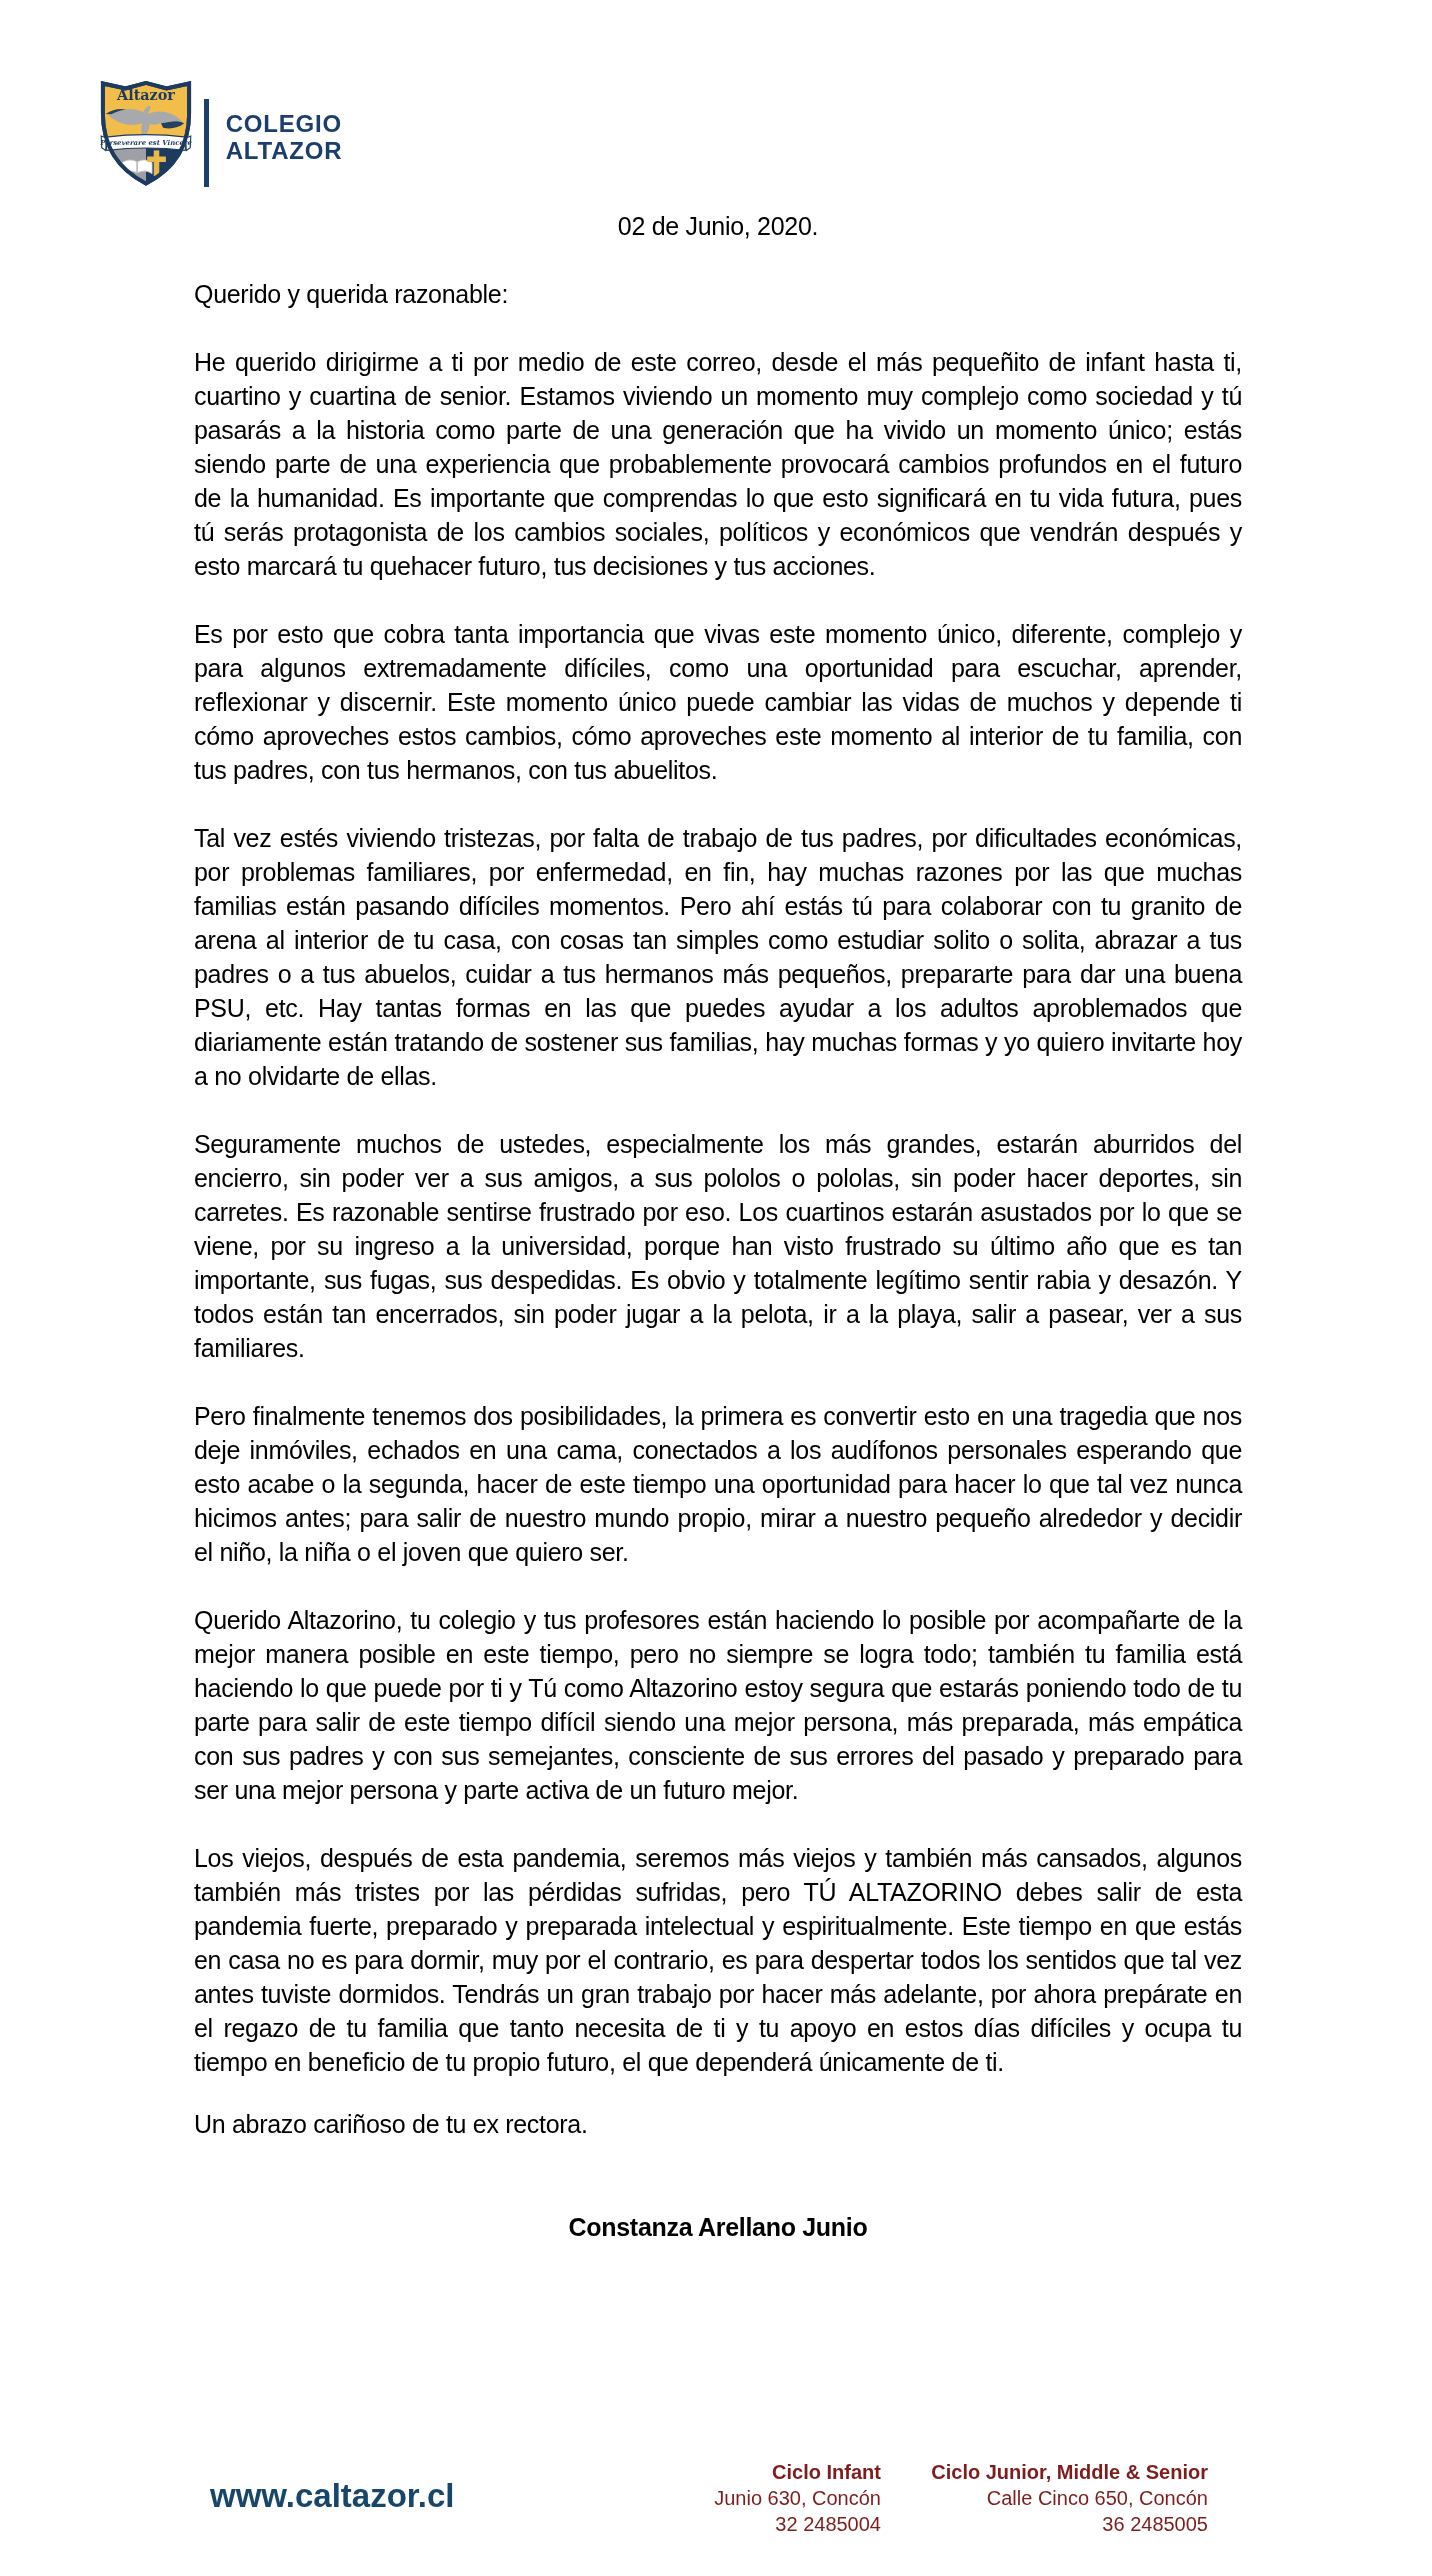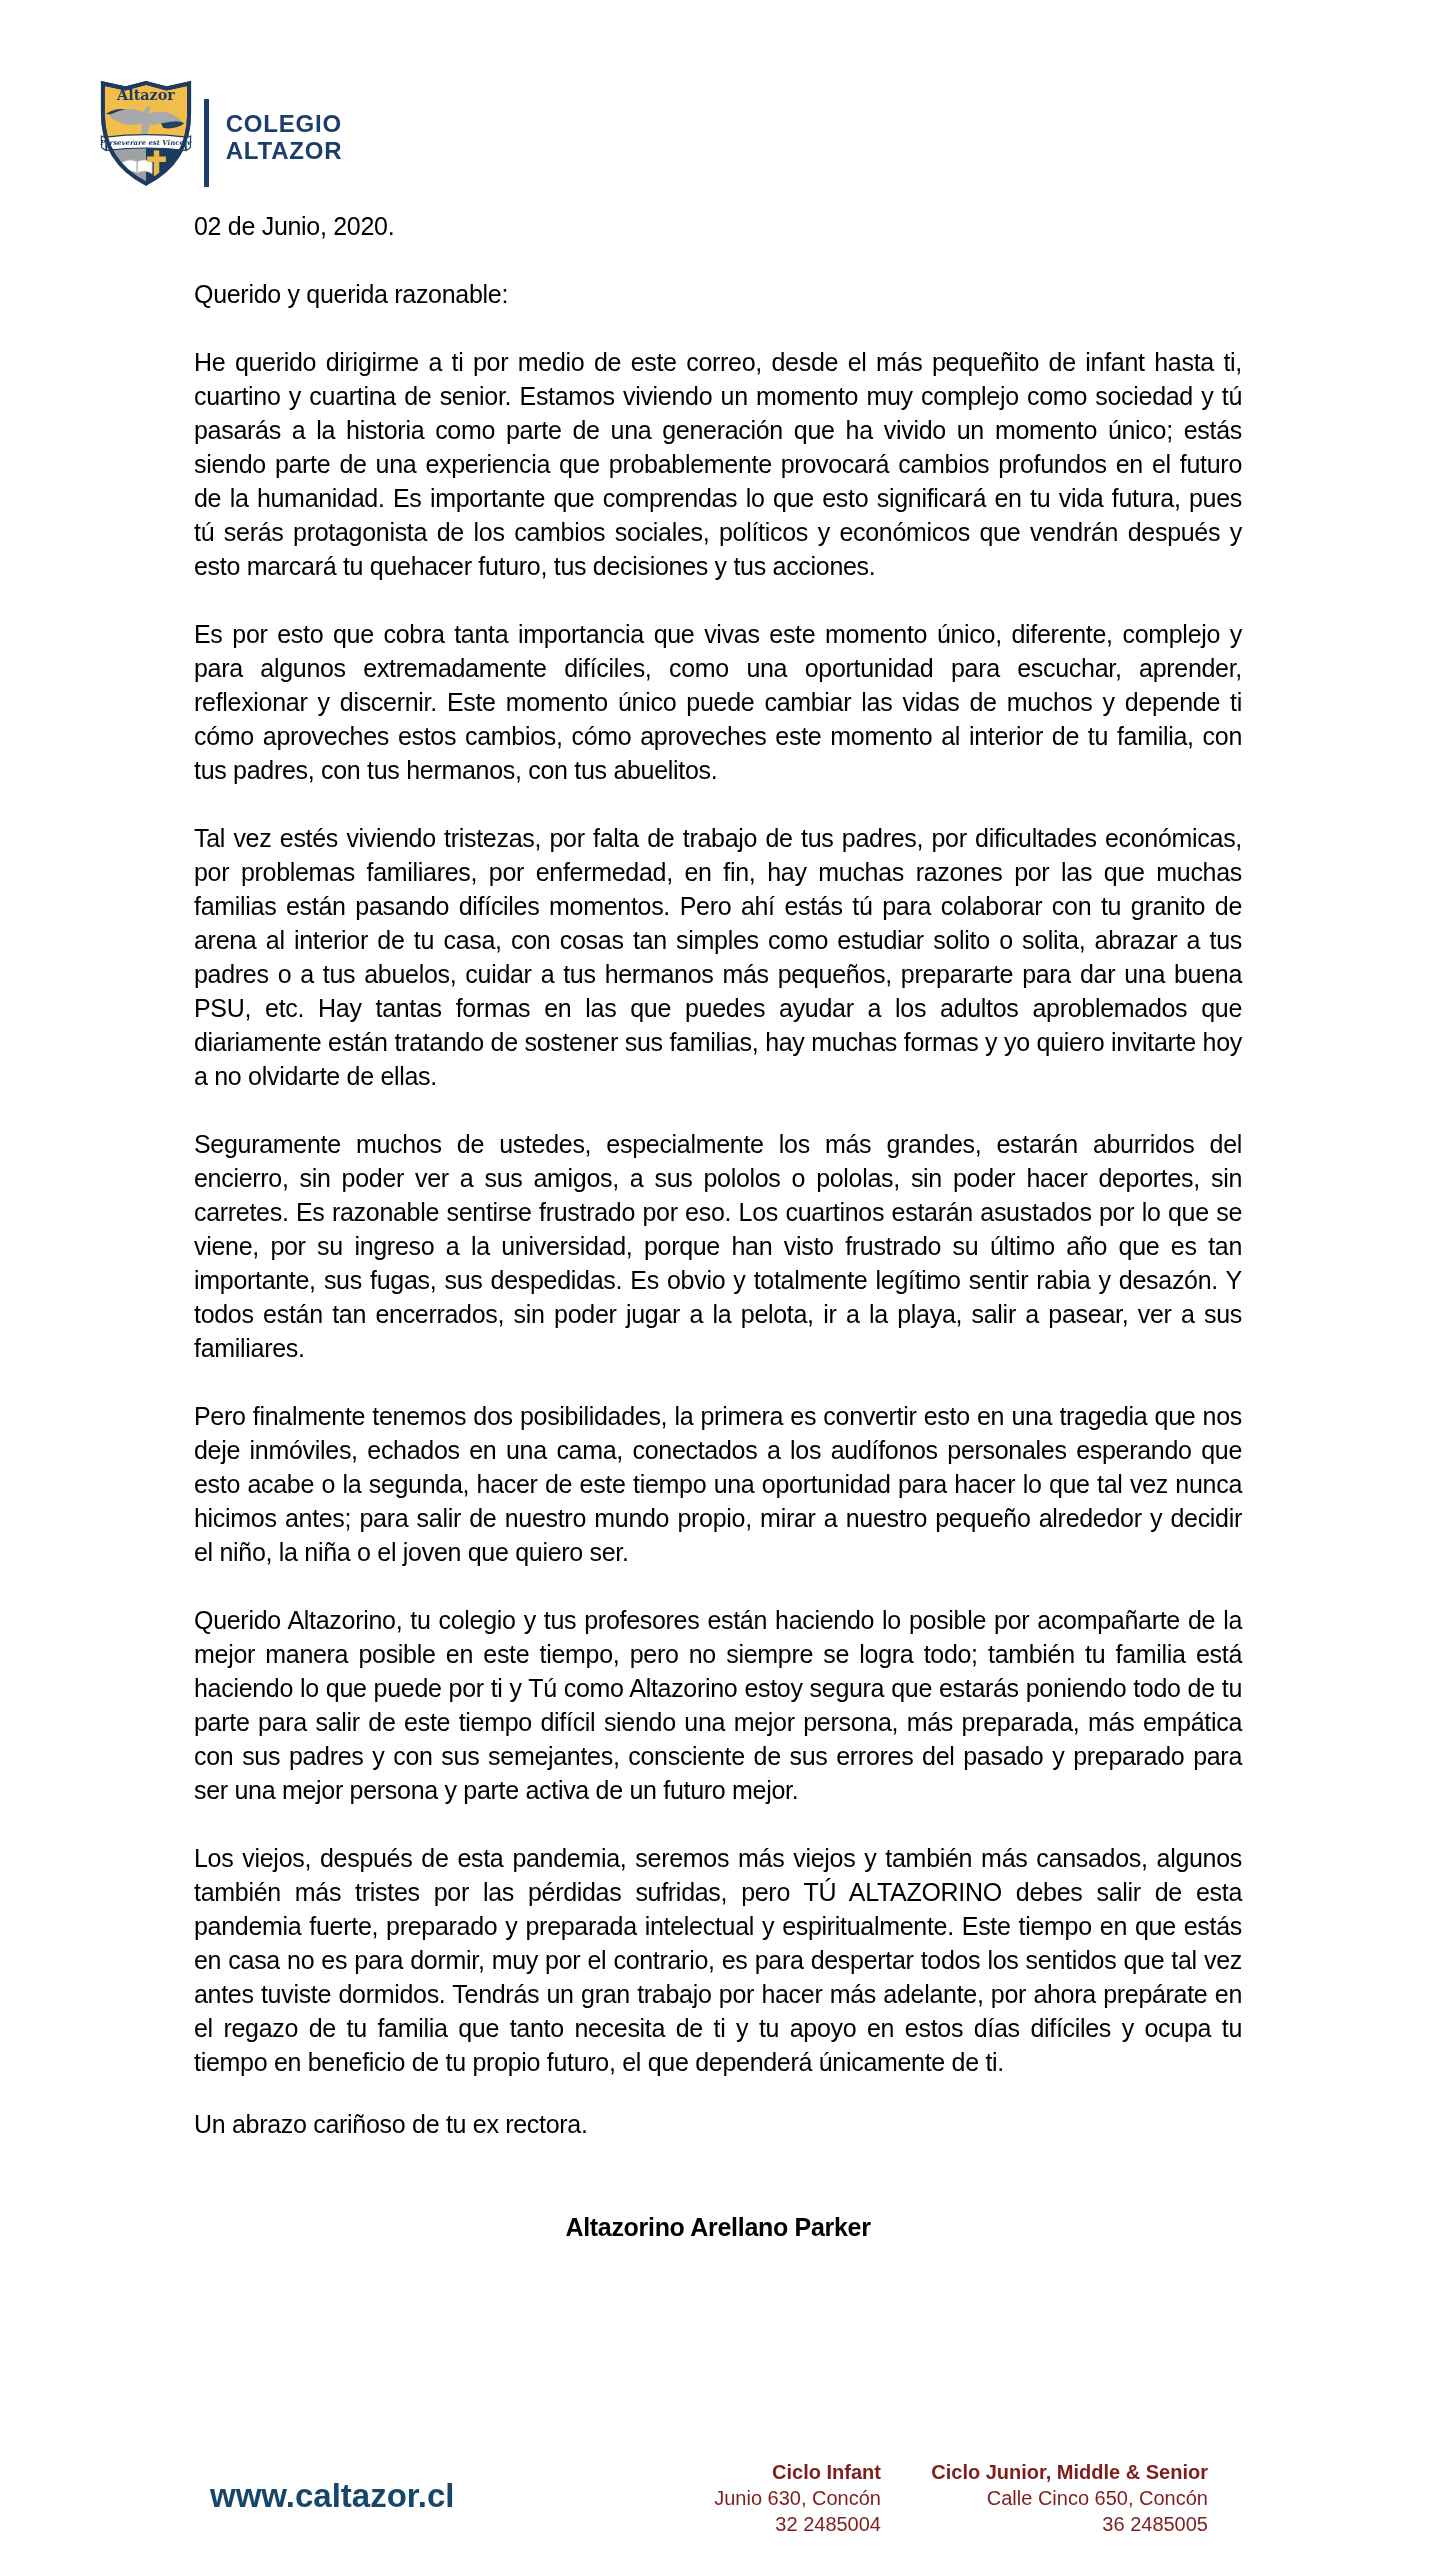--- a/index.html
+++ b/index.html
@@ -34,21 +34,21 @@
   
   .letter {
     position: absolute;
     left: 194px;
     top: 209px;
     width: 1048px;
     font-size: 25px;
     line-height: 34px;
     letter-spacing: -0.3px;
   }
-  .date { text-align: left; }
+  .date { text-align: center; }
   .greeting { margin-top: 34px; }
   p.para {
     margin: 34px 0 0 0;
     text-align: justify;
     text-justify: inter-word;
   }
   .closing { margin-top: 28px; }
   .signature {
     margin-top: 69px;
     text-align: center;
@@ -134,21 +134,21 @@
 
     <p class="para">He querido dirigirme a ti por medio de este correo, desde el más pequeñito de infant hasta ti, cuartino y cuartina de senior. Estamos viviendo un momento muy complejo como sociedad y tú pasarás a la historia como parte de una generación que ha vivido un momento único; estás siendo parte de una experiencia  que probablemente provocará cambios profundos en el futuro de la humanidad. Es importante que comprendas lo que esto significará en tu vida futura, pues tú serás protagonista de los cambios sociales, políticos y económicos  que vendrán después y esto marcará tu quehacer futuro, tus decisiones y tus acciones.</p>
     <p class="para">Es por esto que cobra tanta importancia que vivas este momento único, diferente, complejo y para algunos extremadamente difíciles, como una oportunidad para escuchar, aprender, reflexionar y discernir.  Este momento único puede cambiar las vidas de muchos y depende ti cómo aproveches estos cambios, cómo aproveches este momento al interior de tu familia, con tus padres, con tus hermanos, con tus abuelitos.</p>
     <p class="para">Tal vez estés  viviendo tristezas, por falta de trabajo de tus padres, por dificultades económicas, por problemas familiares, por enfermedad, en fin, hay muchas razones por las que muchas  familias están pasando difíciles momentos. Pero ahí estás tú para colaborar con tu granito de arena al interior de tu casa, con cosas tan simples como estudiar solito o solita, abrazar a tus padres o a tus abuelos,  cuidar a tus hermanos más pequeños, prepararte para dar una buena PSU, etc. Hay tantas formas en las que  puedes ayudar a los adultos aproblemados que diariamente están tratando de sostener sus familias, hay muchas formas y yo quiero invitarte hoy a no olvidarte de ellas.</p>
     <p class="para">Seguramente muchos de ustedes, especialmente los más grandes, estarán aburridos del encierro, sin poder ver a sus amigos, a sus pololos o pololas, sin poder hacer deportes, sin carretes. Es razonable sentirse frustrado por eso. Los cuartinos estarán asustados por lo que se viene,  por su ingreso a la universidad, porque han visto frustrado su último año que es tan importante, sus fugas, sus despedidas. Es obvio y  totalmente legítimo sentir rabia y desazón. Y todos están tan encerrados, sin poder jugar a la pelota, ir a la playa, salir a pasear, ver a sus familiares.</p>
     <p class="para">Pero finalmente tenemos dos posibilidades, la primera es convertir esto en una tragedia que nos deje inmóviles, echados en una cama, conectados a los audífonos personales esperando que esto acabe o la segunda, hacer de este tiempo una oportunidad para hacer lo que tal vez nunca hicimos antes; para salir de nuestro mundo propio, mirar a nuestro pequeño alrededor y decidir el niño, la niña o el joven que quiero ser.</p>
     <p class="para">Querido Altazorino, tu colegio y tus profesores están haciendo lo posible por acompañarte de la mejor manera posible en este tiempo, pero no siempre se logra todo; también tu familia está haciendo lo que puede por  ti y Tú como Altazorino estoy segura que estarás poniendo todo de tu parte para salir de este tiempo difícil siendo una mejor persona, más preparada, más empática con sus padres y con sus semejantes, consciente de sus errores del pasado y preparado para ser una mejor persona y parte activa de un futuro mejor.</p>
     <p class="para">Los viejos, después de esta pandemia, seremos más viejos y también más cansados, algunos también más tristes por las pérdidas sufridas, pero TÚ ALTAZORINO debes salir de esta pandemia fuerte, preparado y preparada intelectual y espiritualmente. Este tiempo en que estás en casa no es para dormir, muy por el contrario, es para despertar todos los sentidos que tal vez antes tuviste dormidos. Tendrás un gran trabajo por hacer más adelante, por ahora prepárate en el regazo de tu familia que tanto necesita de ti y tu apoyo en estos días difíciles y ocupa tu tiempo en beneficio de tu propio futuro, el que dependerá únicamente de ti.</p>
 
     <div class="closing">Un abrazo cariñoso de tu ex rectora.</div>
-    <div class="signature">Altazorino Arellano Parker</div>
+    <div class="signature">Constanza Arellano Junio</div>
   </main>
 
   <footer class="footer">
     <div class="site">www.caltazor.cl</div>
 
     <div class="fcol fcol1">
       <div class="ftitle">Ciclo Infant</div>
       <div>Junio 630, Concón</div>
       <div>32 2485004</div>
     </div>

